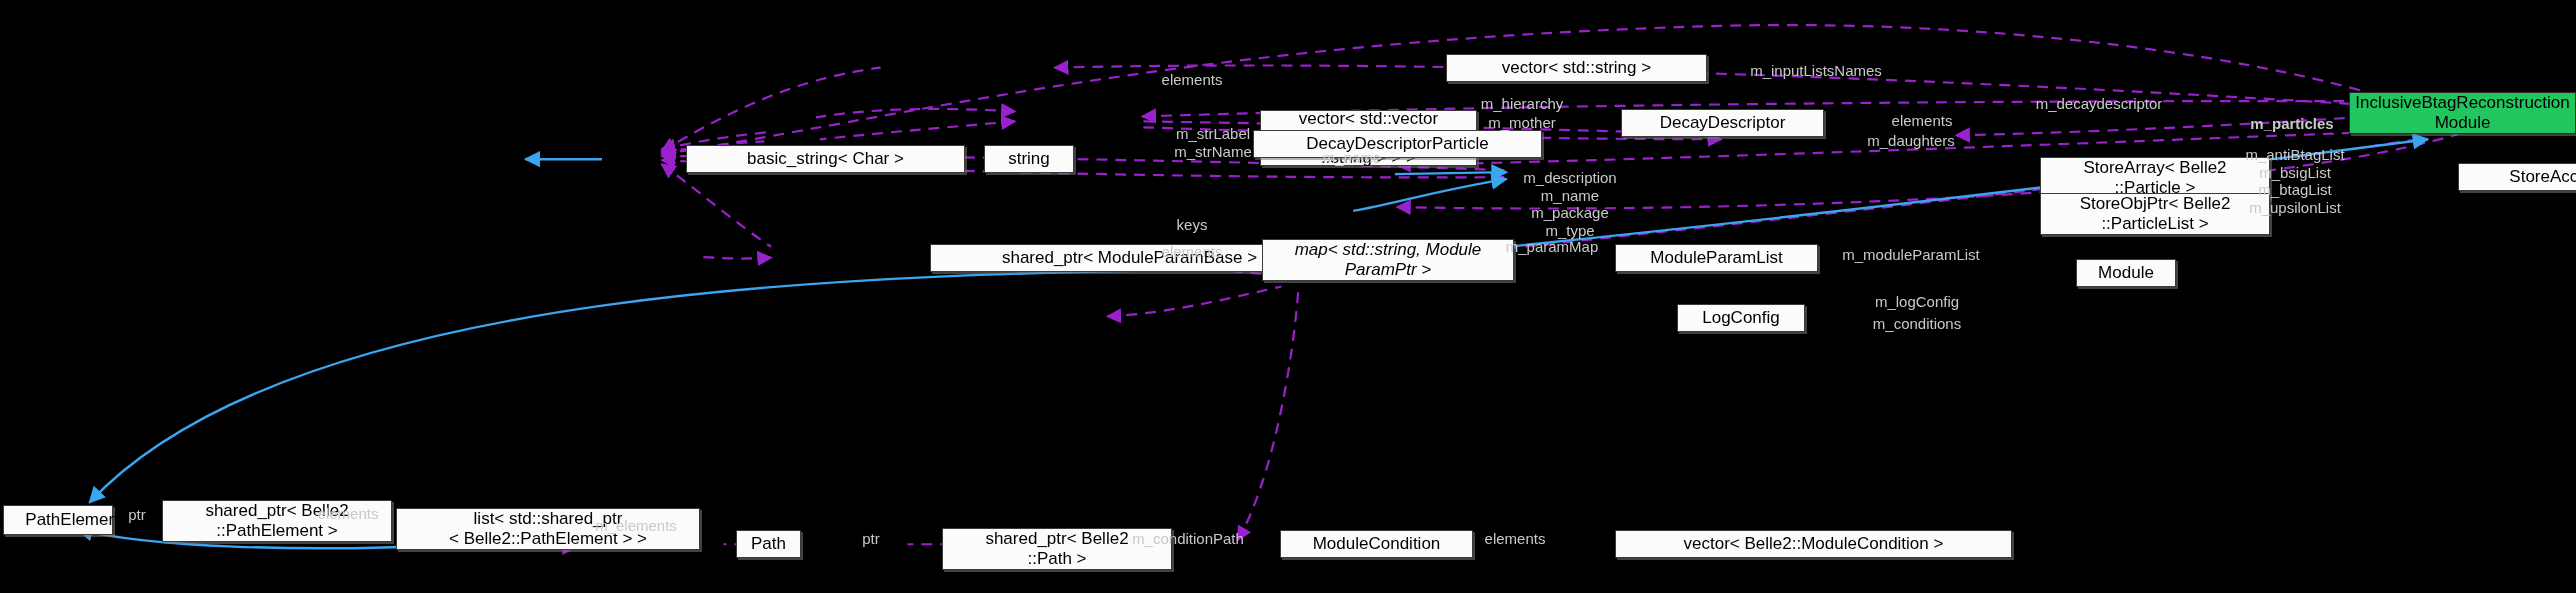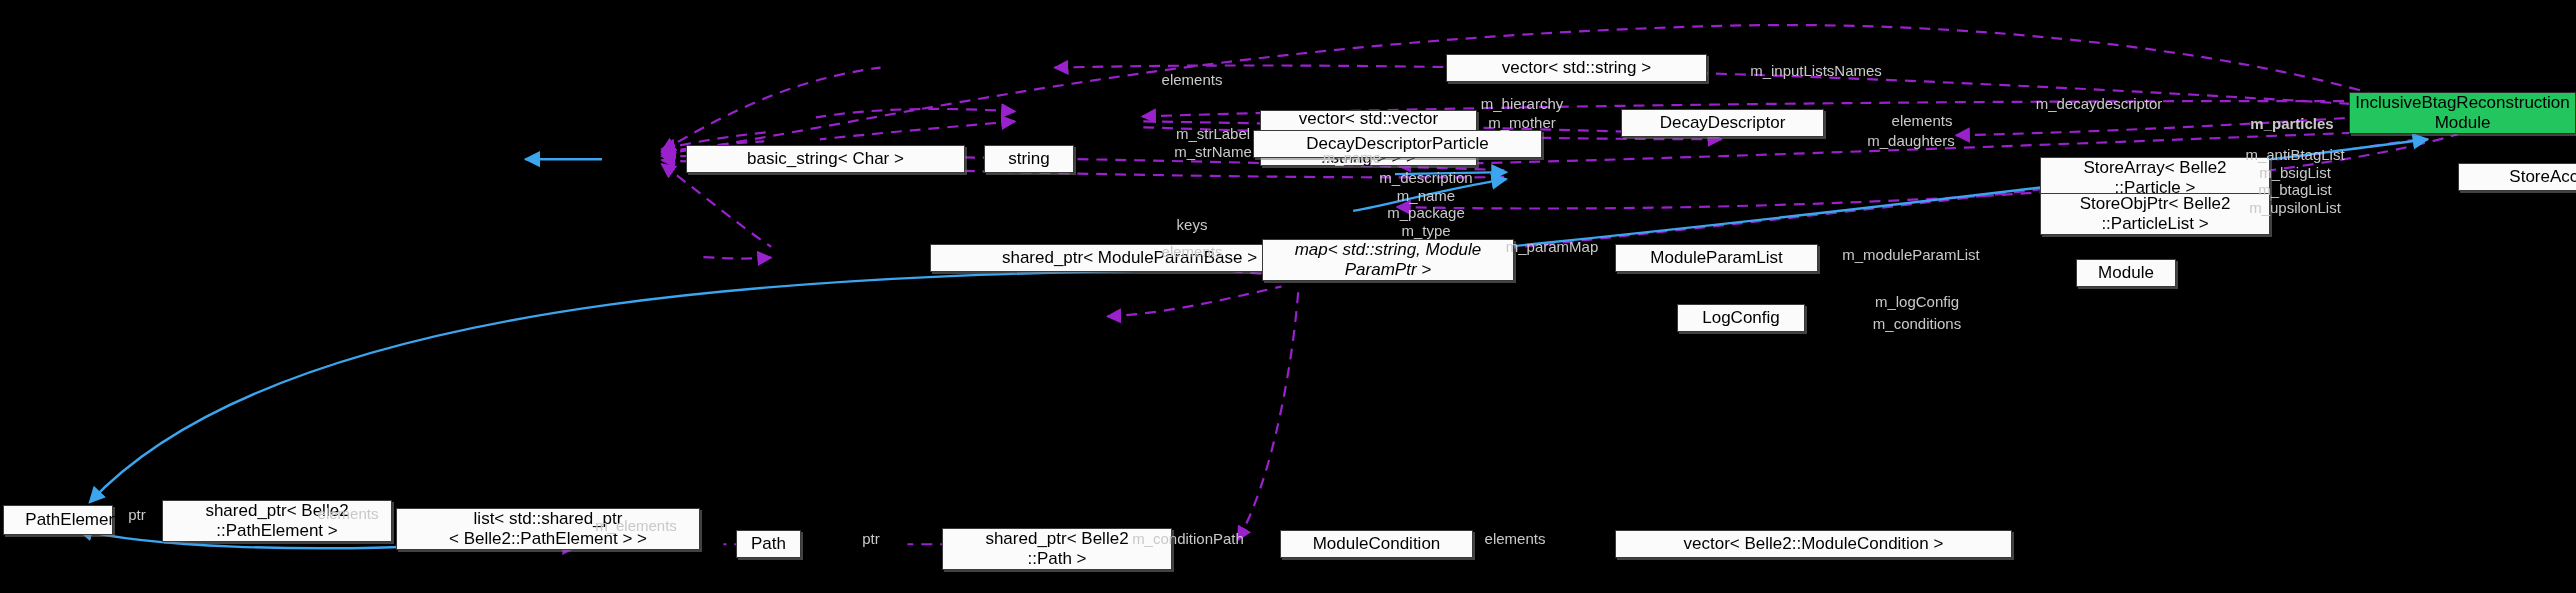--- a/index.html
+++ b/index.html
@@ -172,21 +172,21 @@
       <div class="edge-label" style="left: 1816px; top: 62px;">m_inputListsNames</div>
       <div class="edge-label" style="left: 1522px; top: 95px;">m_hierarchy</div>
       <div class="edge-label" style="left: 1522px; top: 114px;">m_mother</div>
       <div class="edge-label" style="left: 2099px; top: 95px;">m_decaydescriptor</div>
       <div class="edge-label" style="left: 1922px; top: 112px;">elements</div>
       <div class="edge-label" style="left: 1911px; top: 132px;">m_daughters</div>
       <div class="edge-label" style="left: 2292px; top: 115px; font-weight: bold;">m_particles</div>
       <div class="edge-label" style="left: 1192px; top: 125px; margin-left: 21px;">m_strLabel
 m_strName</div>
       <div class="edge-label" style="left: 1352px; top: 149px;">m_name</div>
-      <div class="edge-label" style="left: 1426px; top: 169px; text-align: center;">m_description
+      <div class="edge-label" style="left: 1570px; top: 169px; text-align: center;">m_description
 m_name
 m_package
 m_type</div>
       <div class="edge-label" style="left: 2295px; top: 146px;">m_antiBtagList
 m_bsigList
 m_btagList
 m_upsilonList</div>
       <div class="edge-label" style="left: 1192px; top: 216px;">keys</div>
       <div class="edge-label" style="left: 1192px; top: 243px;">elements</div>
       <div class="edge-label" style="left: 1528px; top: 238px; margin-left: 24px;">m_paramMap</div>

